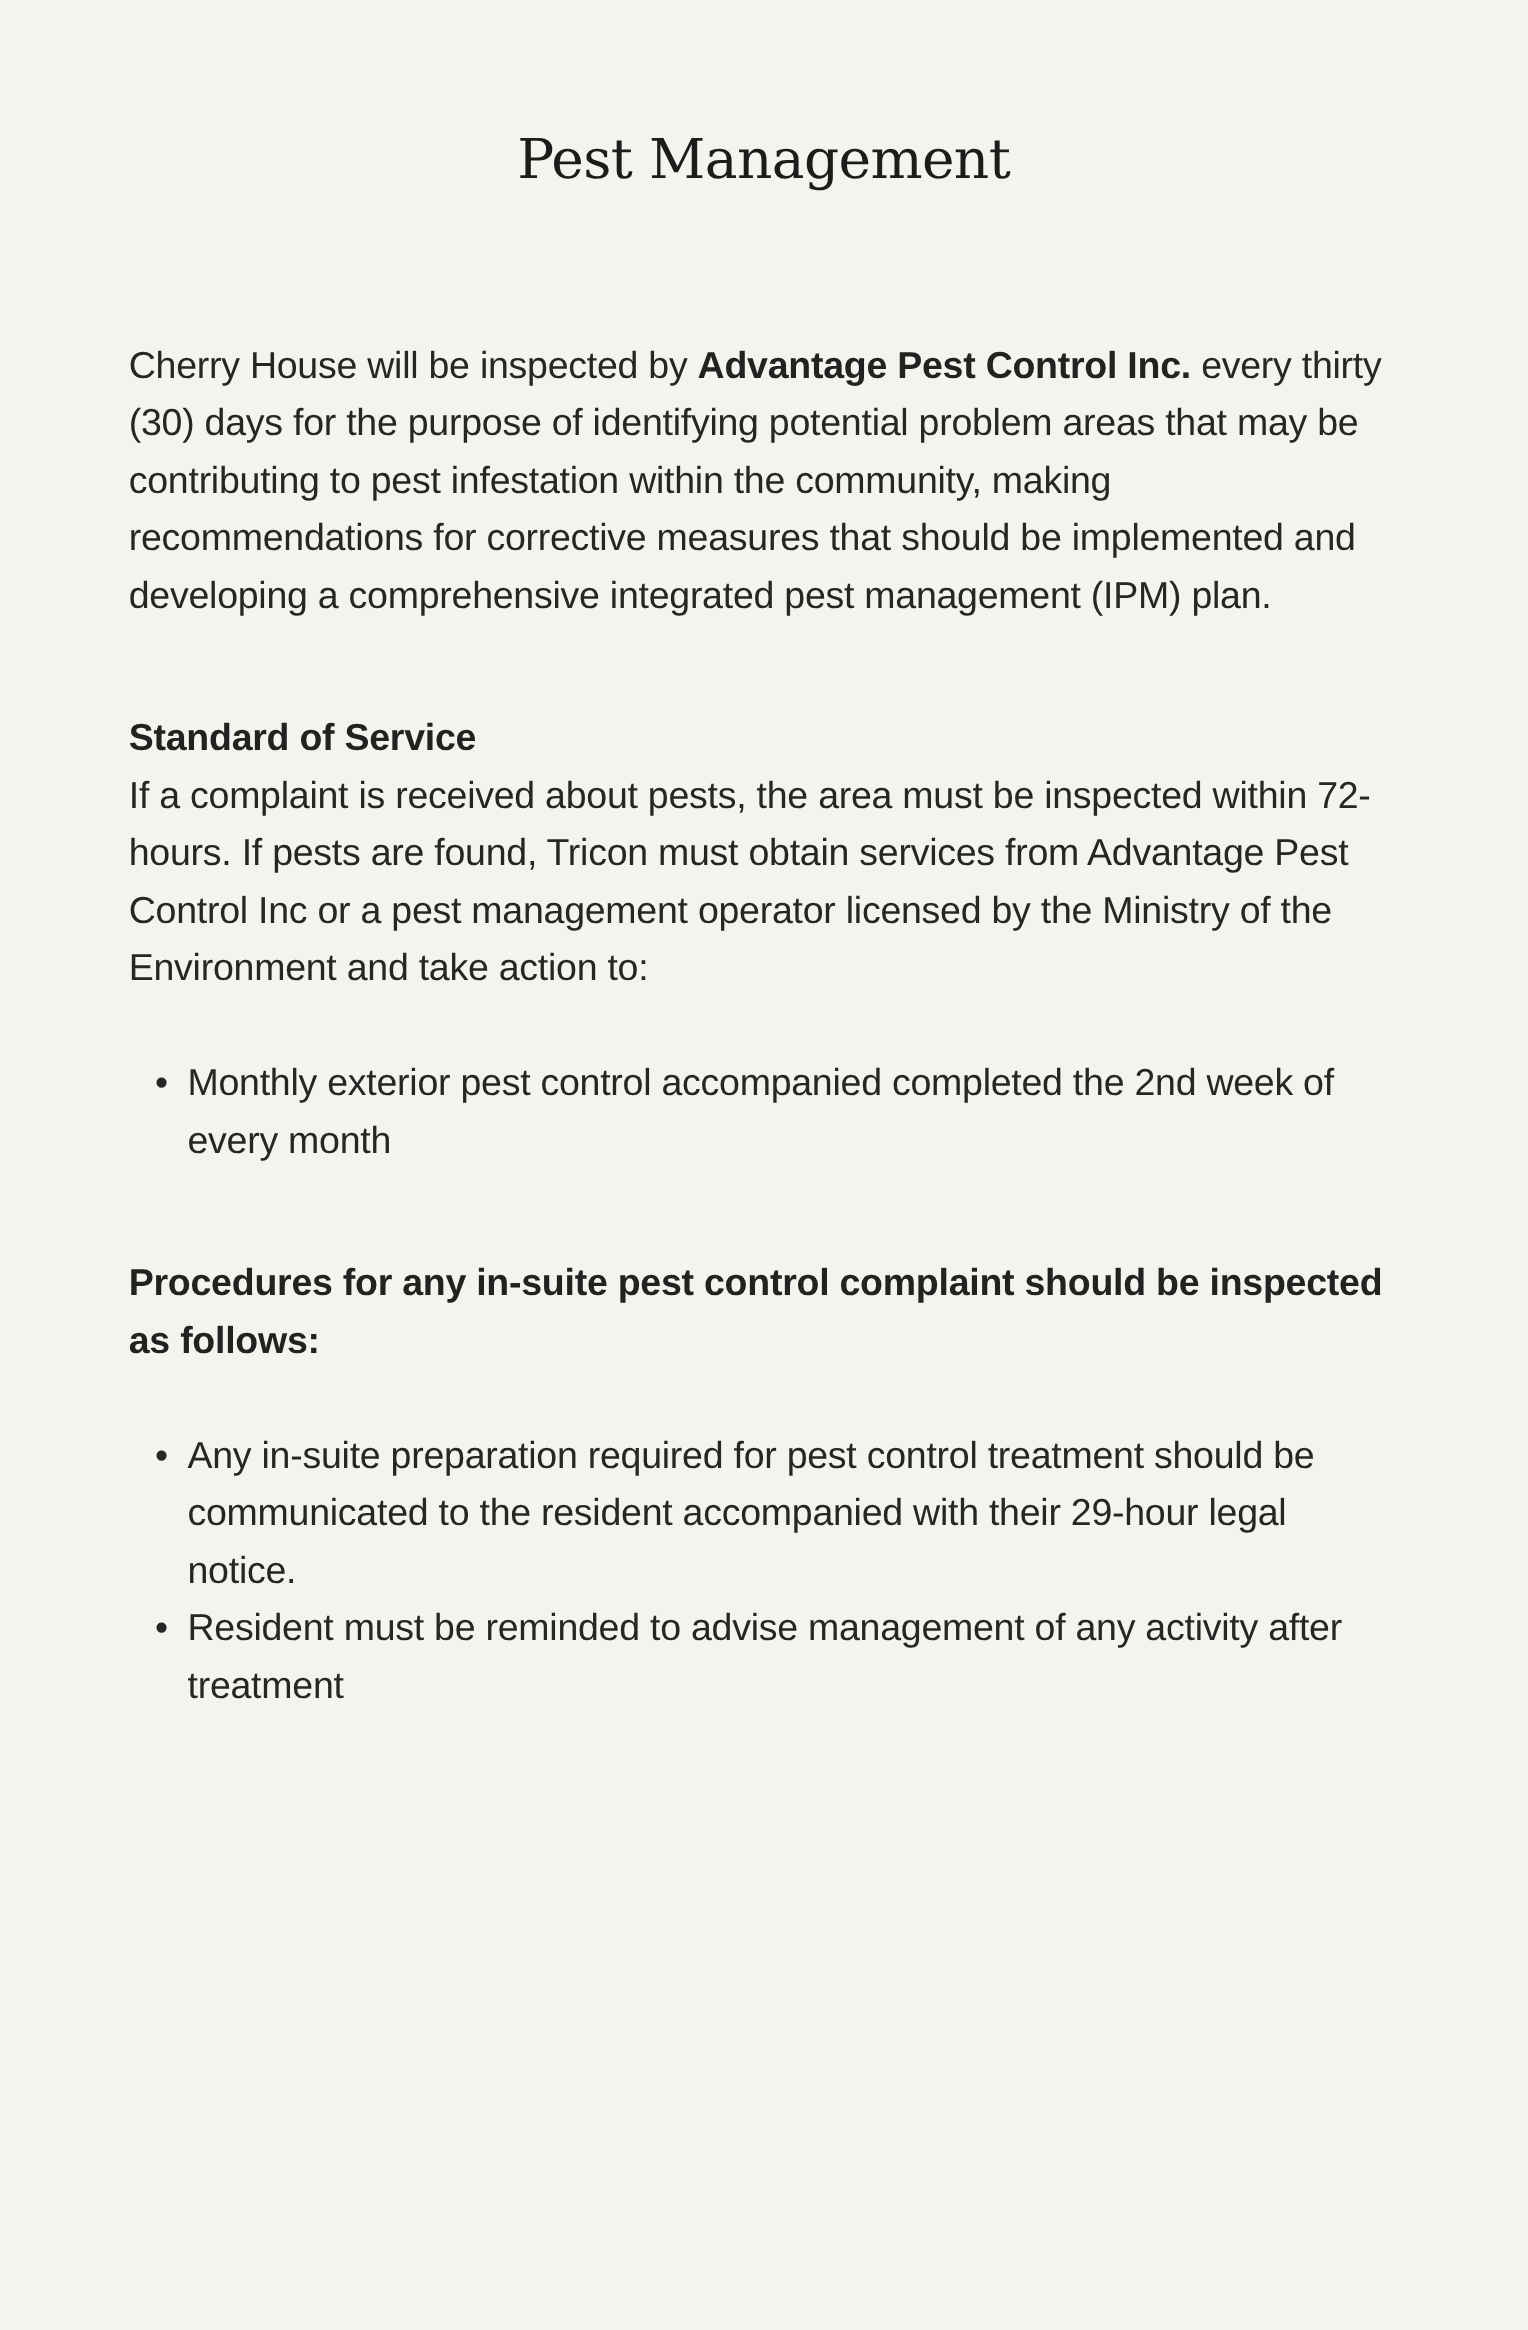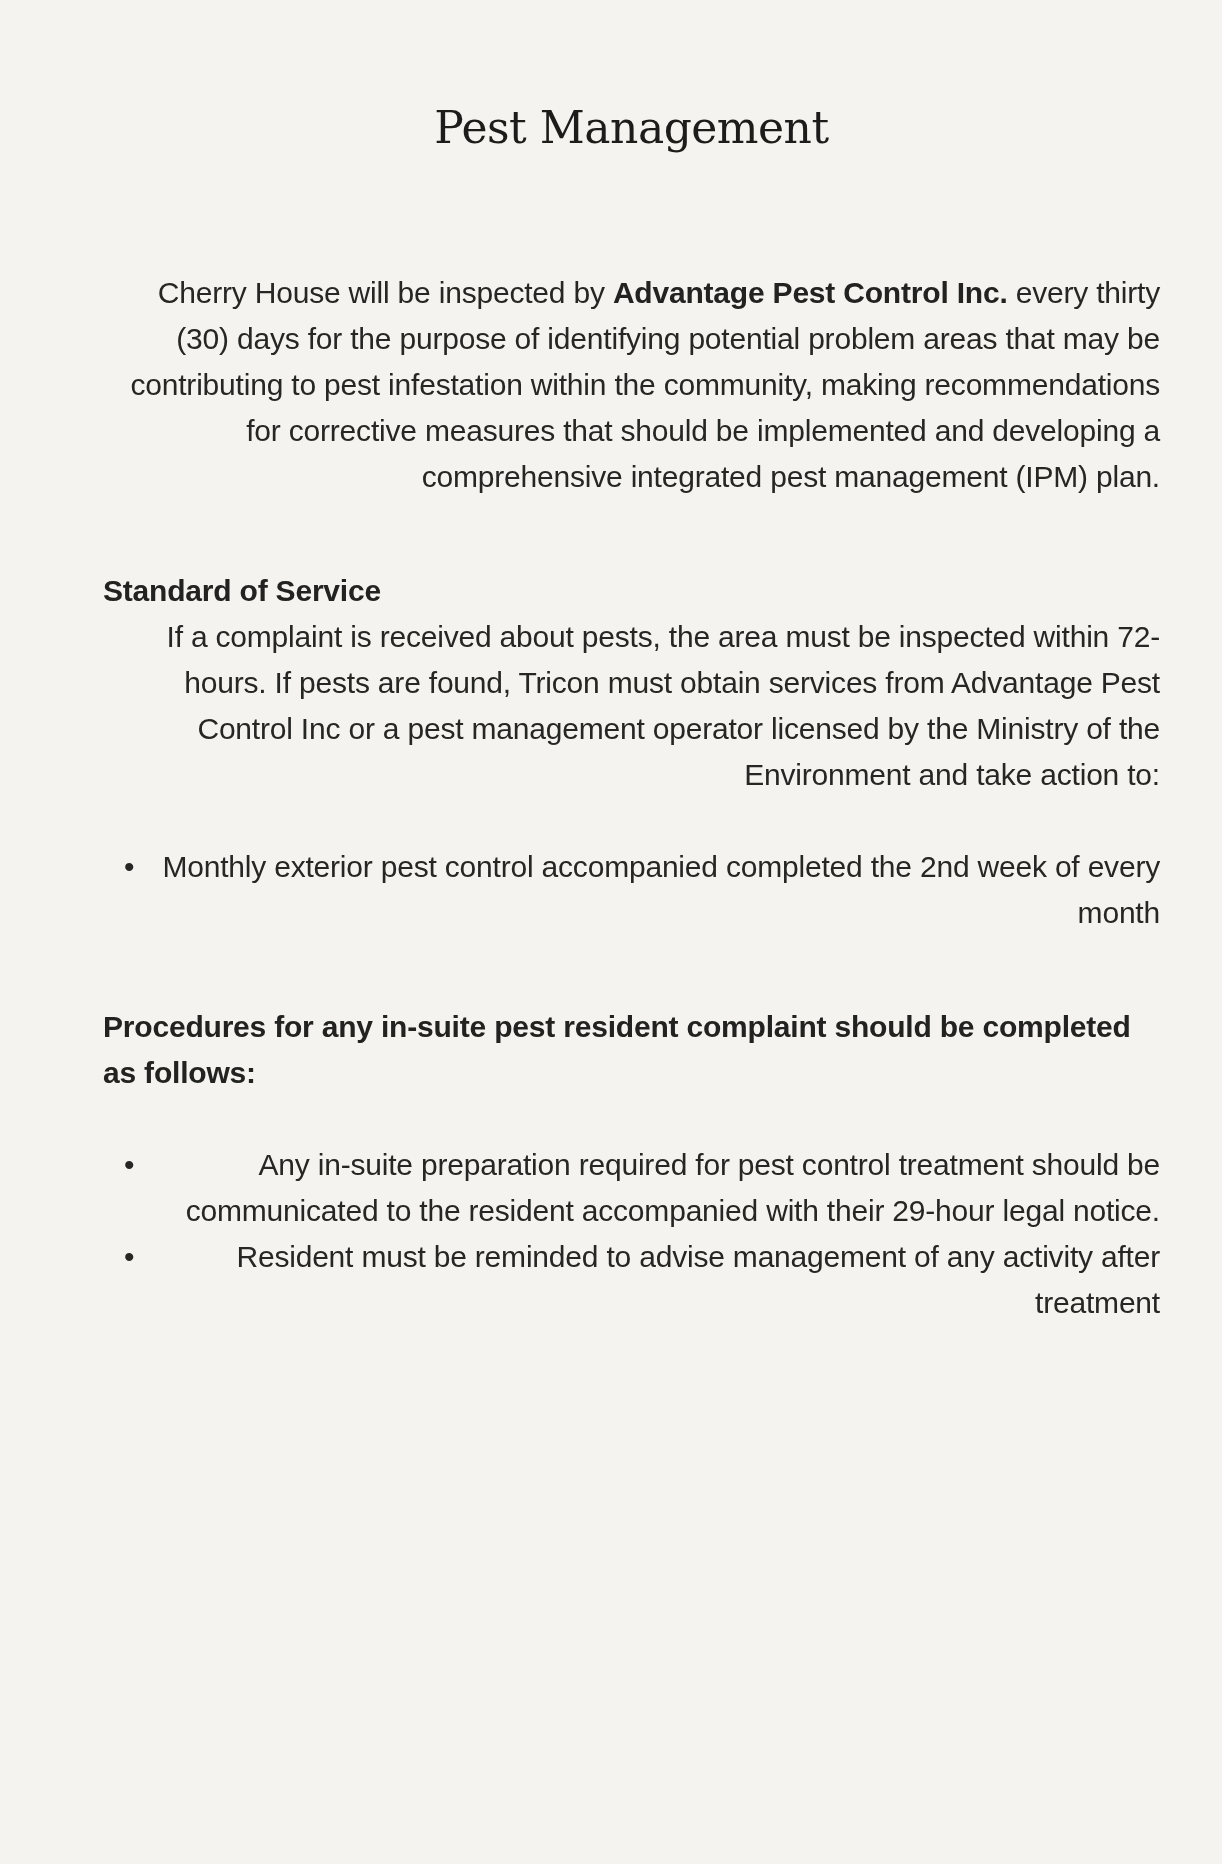--- a/index.html
+++ b/index.html
@@ -12,41 +12,40 @@
   body {
     height: 1864px;
     font-family: "Liberation Sans", sans-serif;
     color: #262624;
     overflow: hidden;
   }
 
   .page {
     width: 1222px;
     height: 1864px;
-    padding: 100px 62px 0 103px;
+    padding: 100px 103px 0 103px;
     background: #f4f3f0;
   }
 
   .doc-title {
     font-family: "DejaVu Serif", "Liberation Serif", serif;
     font-weight: 400;
     font-size: 44px;
     line-height: 55px;
     text-align: center;
     color: #1d1c1a;
     letter-spacing: -0.5px;
     margin-bottom: 115px;
   }
 
   .body-text {
     font-size: 30px;
     line-height: 46px;
     letter-spacing: -0.2px;
     color: #262624;
-    text-align: right;
   }
 
   .intro b,
   .subheading {
     font-weight: 700;
     color: #222220;
   }
 
   .subheading {
     font-size: 30px;
@@ -85,20 +84,20 @@
   <p class="body-text intro"><span>Cherry House will be inspected by </span><b>Advantage Pest Control Inc.</b><span> every thirty (30) days for the purpose of identifying potential problem areas that may be contributing to pest infestation within the community, making recommendations for corrective measures that should be implemented and developing a comprehensive integrated pest management (IPM) plan.</span></p>
 
   <h2 class="subheading">Standard of Service</h2>
 
   <p class="body-text">If a complaint is received about pests, the area must be inspected within 72-hours. If pests are found, Tricon must obtain services from Advantage Pest Control Inc or a pest management operator licensed by the Ministry of the Environment and take action to:</p>
 
   <ul class="bullet-list body-text">
     <li>Monthly exterior pest control accompanied completed the 2nd week of every month</li>
   </ul>
 
-  <h2 class="subheading">Procedures for any in-suite pest resident complaint should be completed as follows:</h2>
+  <h2 class="subheading">Procedures for any in-suite pest control complaint should be inspected as follows:</h2>
 
   <ul class="bullet-list body-text">
     <li>Any in-suite preparation required for pest control treatment should be communicated to the resident accompanied with their 29-hour legal notice.</li>
     <li>Resident must be reminded to advise management of any activity after treatment</li>
   </ul>
 
 </div>
 
 </body></html>

